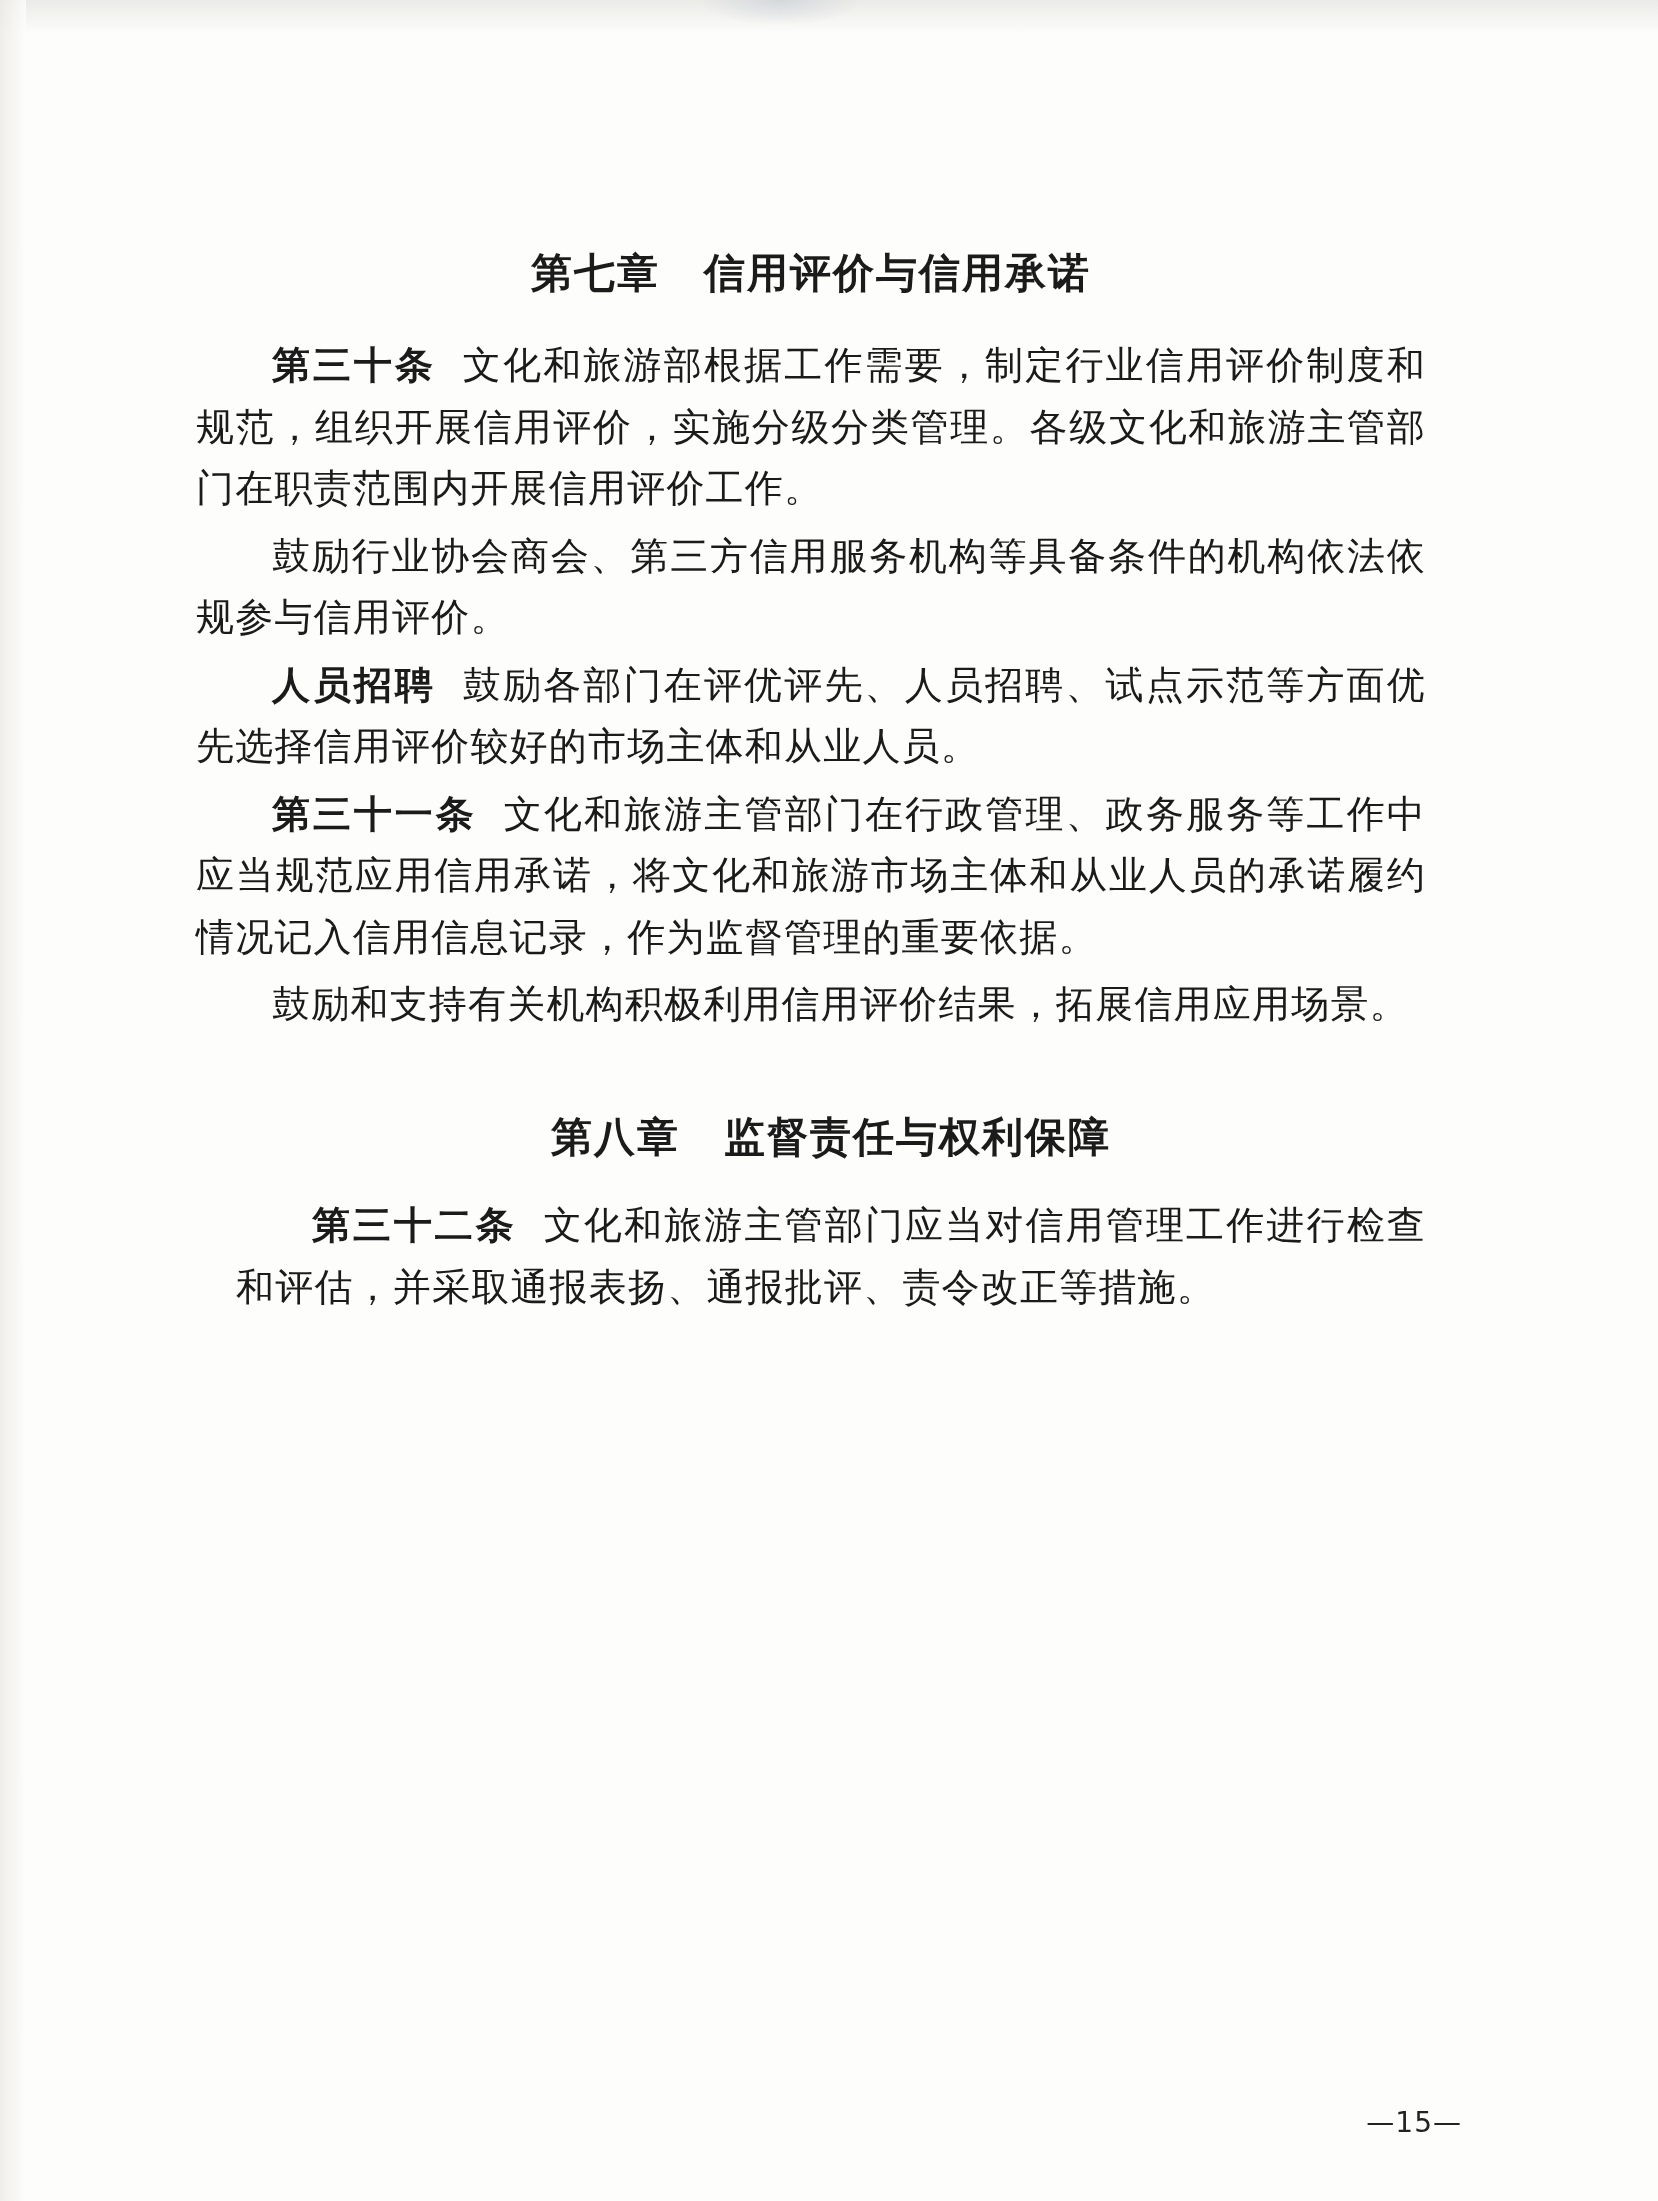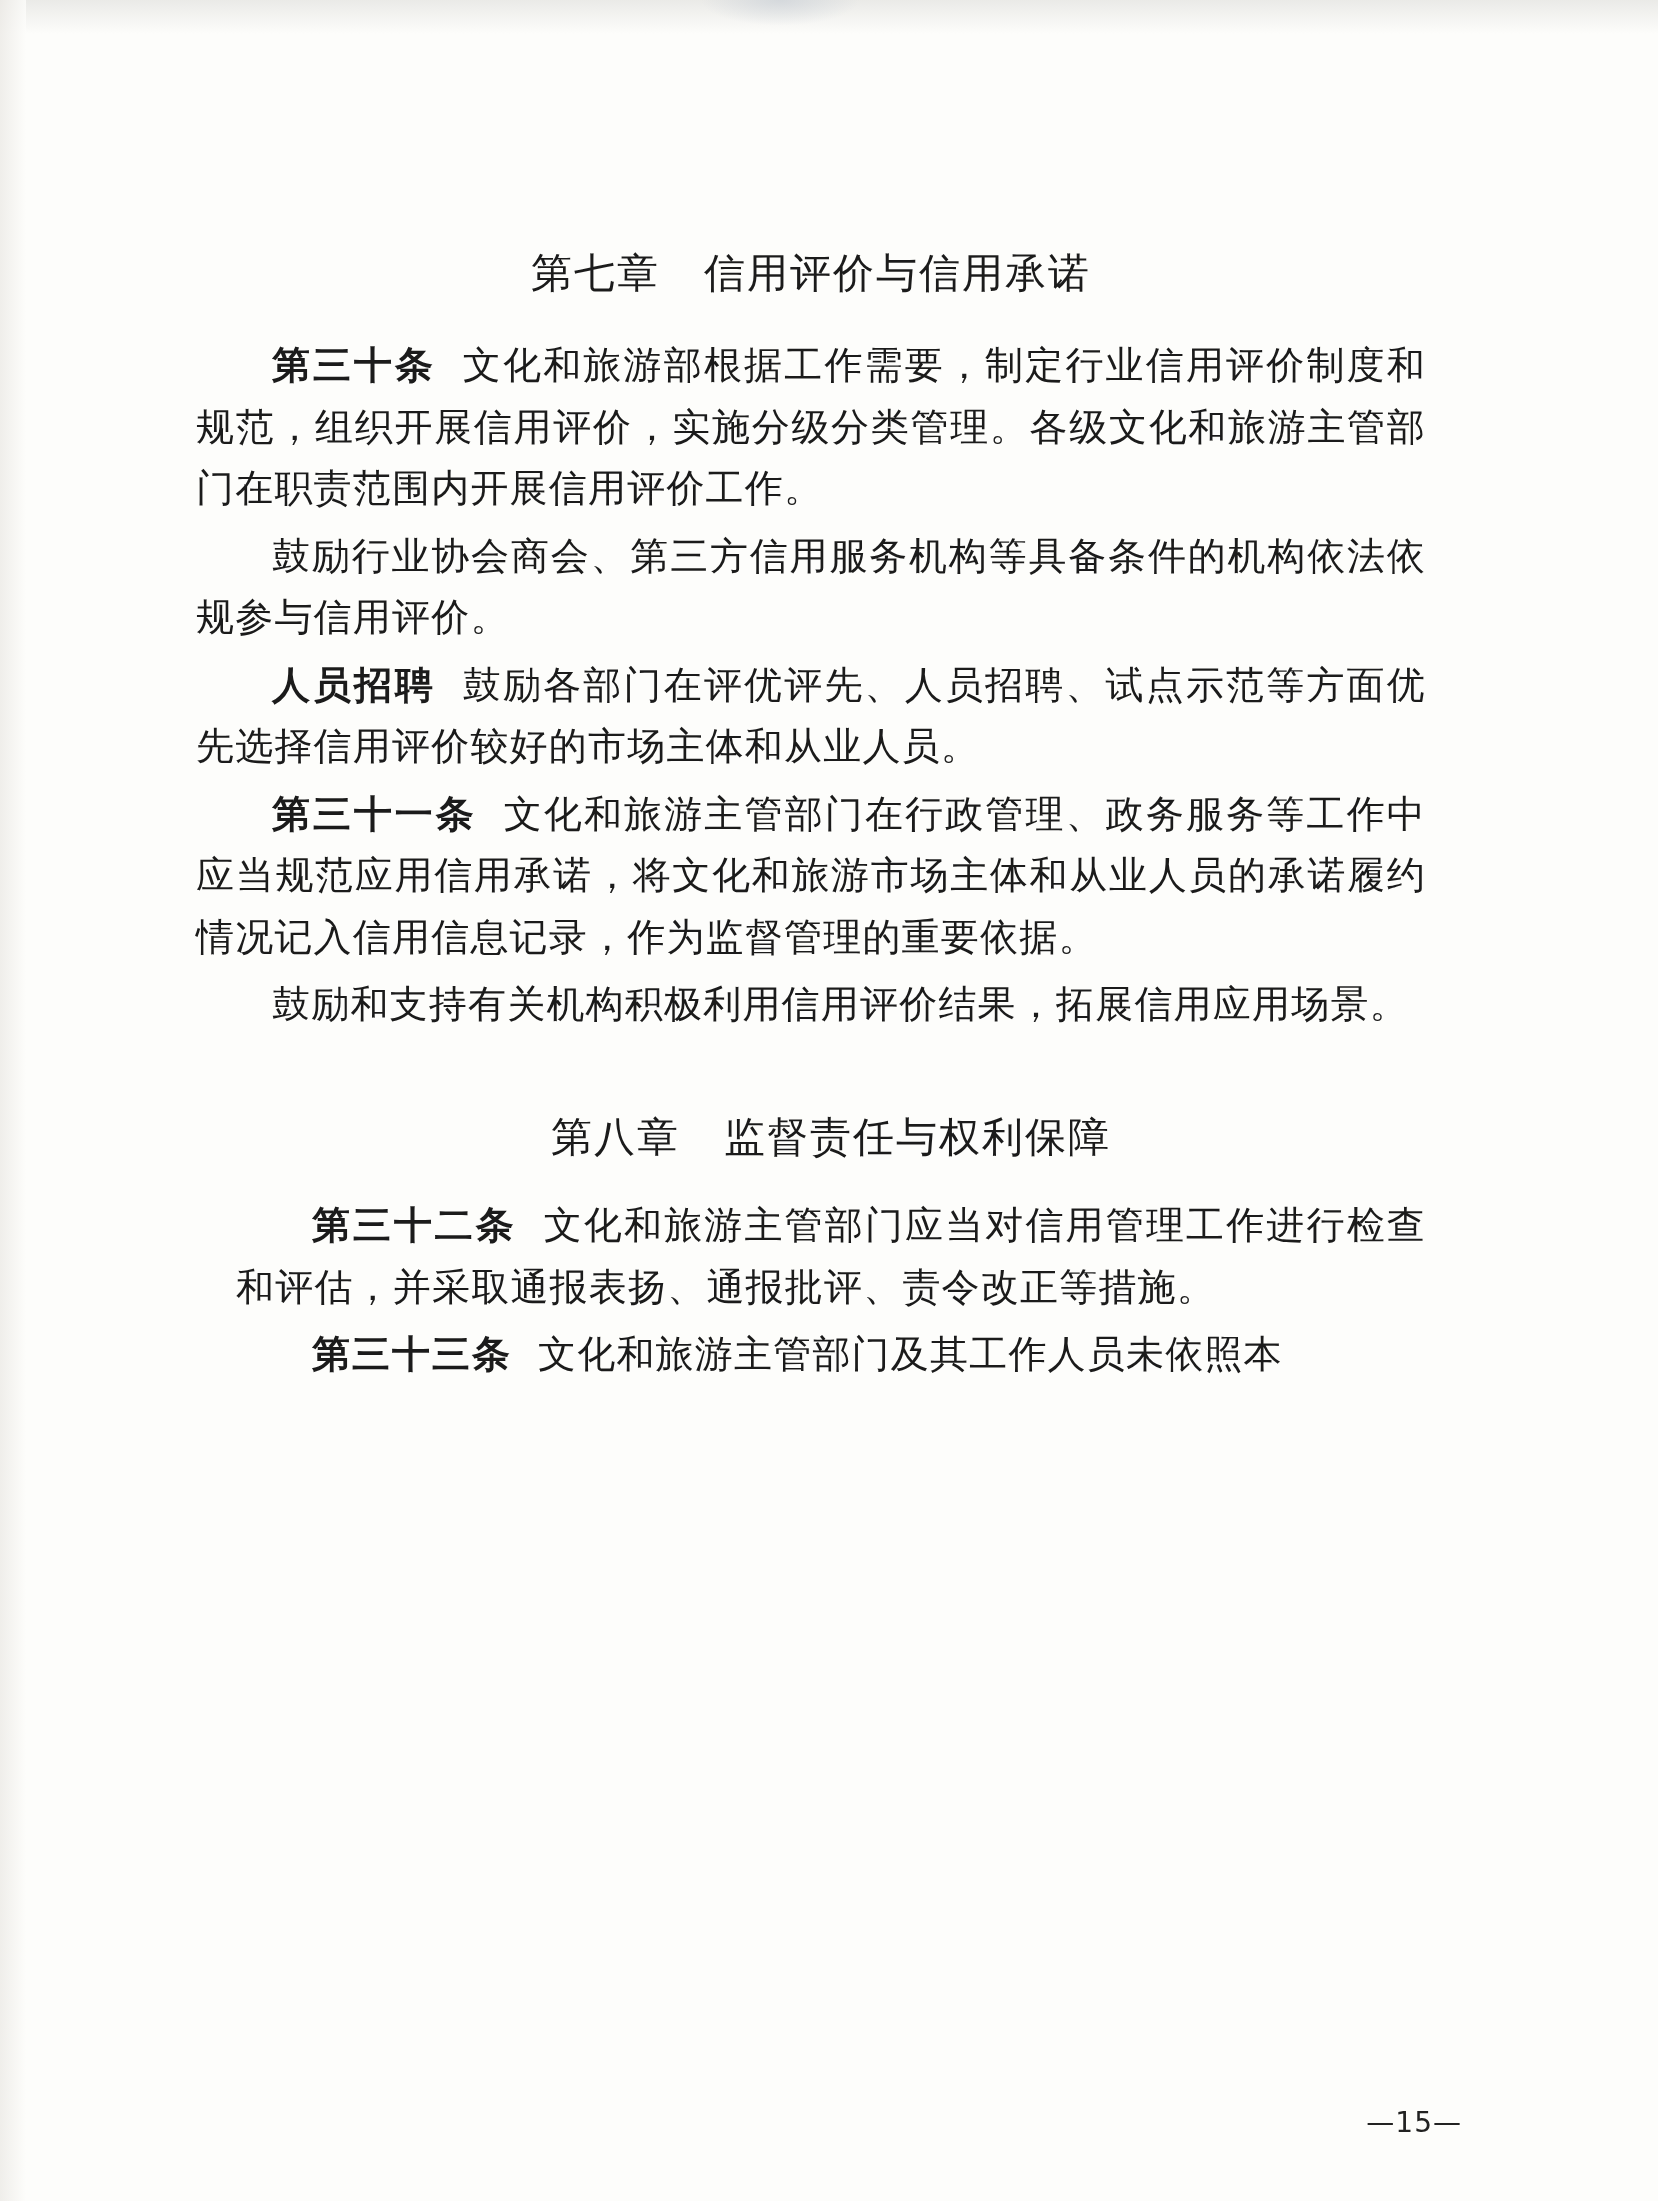--- a/index.html
+++ b/index.html
@@ -49,21 +49,21 @@
   }
   .content {
     position: absolute;
     left: 196px;
     top: 246px;
     width: 1230px;
   }
   .chapter-title {
     text-align: center;
     font-size: 41px;
-    font-weight: 400;
+    font-weight: 700;
     letter-spacing: 2px;
     margin: 0 0 34px 0;
     font-family: "DejaVu Sans", sans-serif;
   }
   .chapter-title .gap {
     display: inline-block;
     width: 44px;
   }
   p.para {
     margin: 0 0 6px 0;
@@ -139,21 +139,18 @@
 
     <div class="chapter-block chapter-block-2">
       <h2 class="chapter-title">
         <span>第八章</span><span class="gap"></span><span>监督责任与权利保障</span>
       </h2>
 
       <p class="para">
         <span class="art-no">第三十二条</span><span class="art-gap"></span><span>文化和旅游主管部门应当对信用管理工作进行检查和评估，并采取通报表扬、通报批评、责令改正等措施。</span>
       </p>
 
-      <p class="para">
-        <span class="art-no">第三十三条</span><span class="art-gap"></span><span>文化和旅游主管部门及其工作人员未依照本</span>
-      </p>
     </div>
 
   </div>
 
   <div class="page-number">—15—</div>
 </div>
 
 </body></html>

